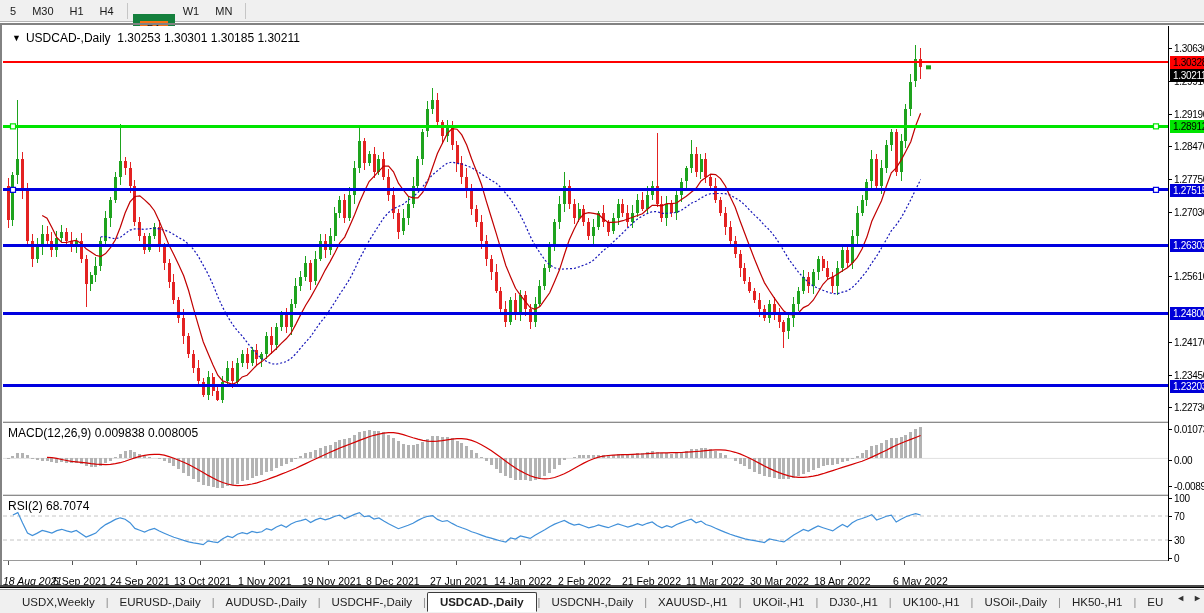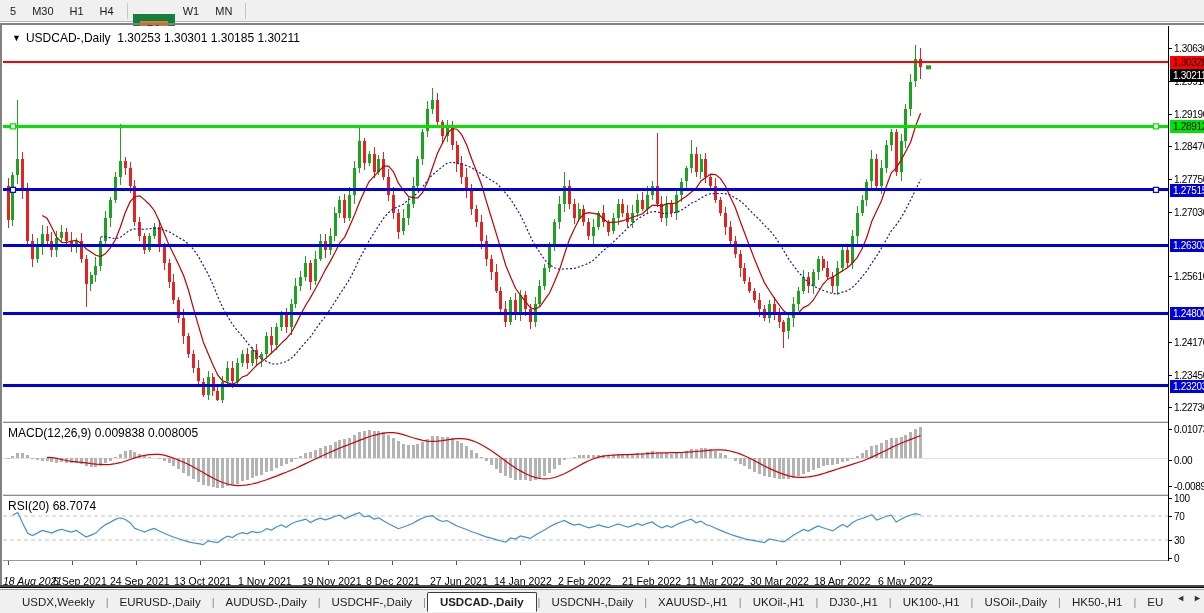--- a/index.html
+++ b/index.html
@@ -667,21 +667,21 @@
 </div>
 
 <div id="splitter2" class="splitter"></div>
 
 <svg id="rsi-svg" class="pane" width="1165" height="64" viewBox="3 496 1165 64">
     <line x1="3" y1="516.0" x2="1168" y2="516.0" stroke="#c4c4c4" stroke-width="1" stroke-dasharray="4 3"></line>
     <line x1="3" y1="540.0" x2="1168" y2="540.0" stroke="#c4c4c4" stroke-width="1" stroke-dasharray="4 3"></line>
     <path d="M12.9,515.0L17.8,512.6L22.6,523.1L27.5,533.0L32.4,535.5L37.3,533.1L42.2,530.5L47.0,531.6L51.9,533.0L56.8,530.6L61.7,529.3L66.6,530.9L71.4,532.1L76.3,530.5L81.2,533.7L86.1,537.1L91.0,535.1L95.8,533.1L100.7,528.2L105.6,524.6L110.5,522.1L115.4,519.4L120.2,517.8L125.1,519.2L130.0,522.7L134.9,528.4L139.8,530.2L144.6,532.0L149.5,529.8L154.4,528.5L159.3,531.0L164.2,533.2L169.0,535.3L173.9,537.2L178.8,538.8L183.7,540.4L188.6,541.8L193.4,542.8L198.3,543.7L203.2,544.6L208.1,540.8L213.0,541.8L217.8,542.5L222.7,538.8L227.6,536.2L232.5,537.6L237.4,534.3L242.2,532.7L247.1,533.8L252.0,531.4L256.9,532.7L261.8,531.8L266.6,528.6L271.5,530.1L276.4,527.0L281.3,525.0L286.2,527.3L291.0,524.0L295.9,521.7L300.8,520.6L305.7,519.1L310.6,522.6L315.4,519.9L320.3,518.1L325.2,519.8L330.1,518.4L335.0,516.2L339.8,515.1L344.7,518.7L349.6,516.6L354.5,514.4L359.4,512.6L364.2,516.7L369.1,516.0L374.0,519.1L378.9,517.9L383.8,521.0L388.6,523.8L393.5,526.3L398.4,528.7L403.3,527.0L408.2,525.3L413.0,523.2L417.9,520.4L422.8,518.0L427.7,516.3L432.6,515.6L437.4,519.4L442.3,521.5L447.2,520.6L452.1,523.4L457.0,526.0L461.8,527.8L466.7,529.5L471.6,531.7L476.5,533.2L481.4,535.1L486.2,536.9L491.1,538.1L496.0,539.6L500.9,541.0L505.8,542.0L510.6,537.9L515.5,539.0L520.4,535.9L525.3,537.2L530.2,538.4L535.0,535.2L539.9,532.4L544.8,529.7L549.7,526.7L554.6,524.1L559.4,522.2L564.3,520.4L569.2,523.1L574.1,525.1L579.0,524.1L583.8,526.0L588.7,527.9L593.6,526.7L598.5,524.9L603.4,526.3L608.2,527.7L613.1,525.8L618.0,523.9L622.9,525.5L627.8,527.0L632.6,525.6L637.5,523.6L642.4,525.3L647.3,523.3L652.2,522.0L657.0,525.5L661.9,527.9L666.8,525.7L671.7,527.3L676.6,524.5L681.4,522.6L686.3,520.8L691.2,519.2L696.1,522.8L701.0,521.1L705.8,524.5L710.7,526.0L715.6,528.3L720.5,530.4L725.4,532.4L730.2,534.2L735.1,535.9L740.0,537.4L744.9,538.9L749.8,539.8L754.6,540.7L759.5,541.6L764.4,542.5L769.3,539.0L774.2,540.0L779.0,541.0L783.9,541.9L788.8,538.4L793.7,535.1L798.6,532.2L803.4,529.5L808.3,531.0L813.2,528.4L818.1,526.0L823.0,527.7L827.8,529.3L832.7,530.9L837.6,527.4L842.5,524.4L847.4,527.0L852.2,522.8L857.1,520.0L862.0,518.5L866.9,516.7L871.8,514.7L876.6,520.0L881.5,518.2L886.4,516.2L891.3,515.1L896.2,522.0L901.0,519.2L905.9,516.8L910.8,515.0L915.7,513.7L920.6,515.0" fill="none" stroke="#4190d9" stroke-width="1.2"></path>
   </svg>
 <div id="rsi-title" class="ptitle">
-  <span>RSI(20)</span>
+  <span>RSI(2)</span>
   <span class="bold">68.7074</span>
 </div>
 
 <div id="paneline"></div>
 <div id="date-strip">
     <div class="dtick" style="left: 5px;"></div>
     <div class="dlab" style="left: 0px; font-style: italic;">18 Aug 2021</div>
     <div class="dtick" style="left: 69px;"></div>
     <div class="dlab" style="left: 50px;">6 Sep 2021</div>
     <div class="dtick" style="left: 133px;"></div>
@@ -702,21 +702,21 @@
     <div class="dlab" style="left: 555px;">2 Feb 2022</div>
     <div class="dtick" style="left: 645px;"></div>
     <div class="dlab" style="left: 619px;">21 Feb 2022</div>
     <div class="dtick" style="left: 709px;"></div>
     <div class="dlab" style="left: 683px;">11 Mar 2022</div>
     <div class="dtick" style="left: 773px;"></div>
     <div class="dlab" style="left: 747px;">30 Mar 2022</div>
     <div class="dtick" style="left: 837px;"></div>
     <div class="dlab" style="left: 811px;">18 Apr 2022</div>
     <div class="dtick" style="left: 901px;"></div>
-    <div class="dlab" style="left: 875px;">6 May 2022</div>
+    <div class="dlab" style="left: 854px; padding-left: 36px;">6 May 2022</div>
   </div>
 <div id="axis-strip">
     <div class="axtick" style="top: 22.2727px;"></div>
     <div class="axl" style="top: 16.2727px;">1.30630</div>
     <div class="axtick" style="top: 55px;"></div>
     <div class="axl" style="top: 49px;">1.29910</div>
     <div class="axtick" style="top: 87.7273px;"></div>
     <div class="axl" style="top: 81.7273px;">1.29190</div>
     <div class="axtick" style="top: 120.455px;"></div>
     <div class="axl" style="top: 114.455px;">1.28470</div>

